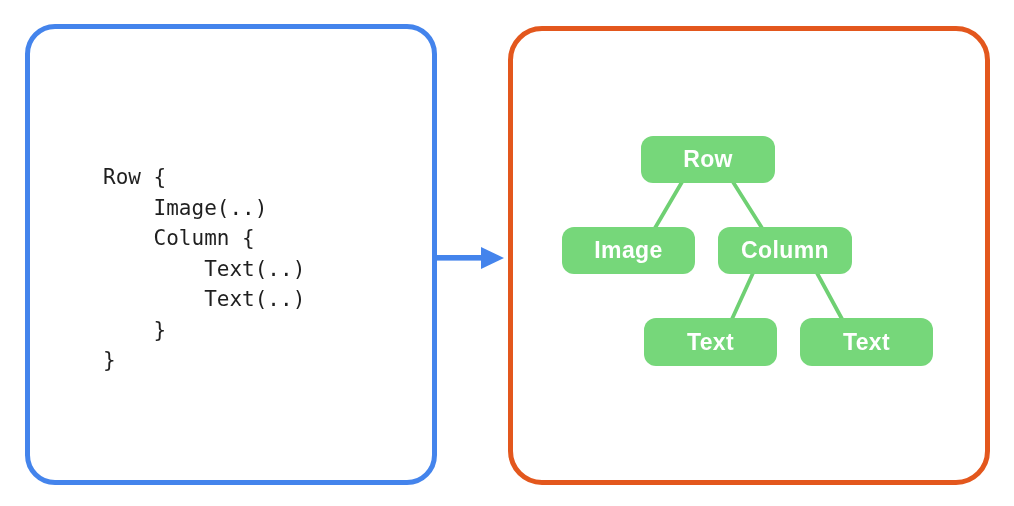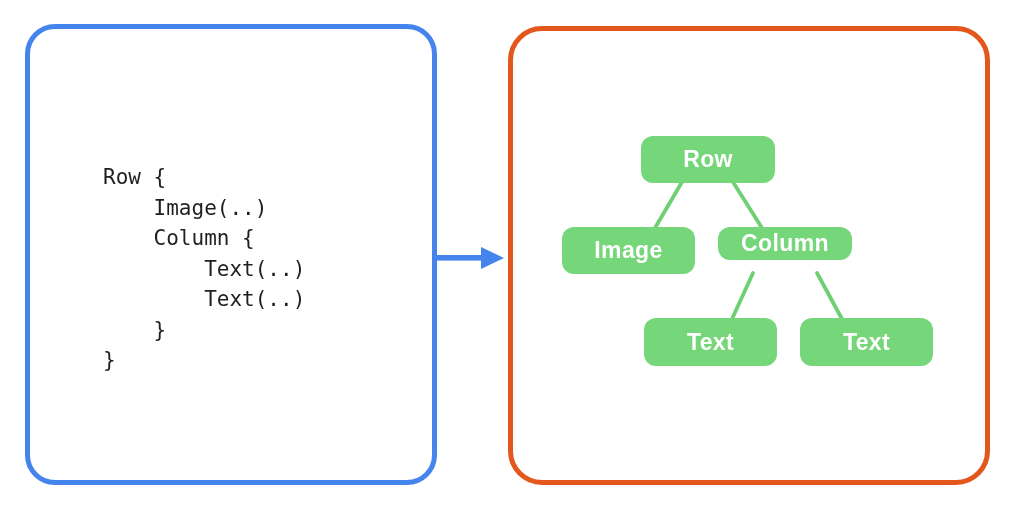--- a/index.html
+++ b/index.html
@@ -61,21 +61,21 @@
     background: #76D77A;
     color: #ffffff;
     font-size: 23px;
     font-weight: 600;
     letter-spacing: 0.4px;
     border-radius: 12px;
     text-align: center;
   }
   .n-row    { left: 641px; top: 136px; width: 134px; height: 47px; }
   .n-image  { left: 562px; top: 227px; width: 133px; height: 47px; }
-  .n-column { left: 718px; top: 227px; width: 134px; height: 33px; }
+  .n-column { left: 718px; top: 227px; width: 134px; height: 47px; }
   .n-text1  { left: 644px; top: 318px; width: 133px; height: 48px; }
   .n-text2  { left: 800px; top: 318px; width: 133px; height: 48px; }
 </style>
 </head>
 <body>
 
 <div class="canvas">
 
   <div class="panel code-panel">
   </div>

